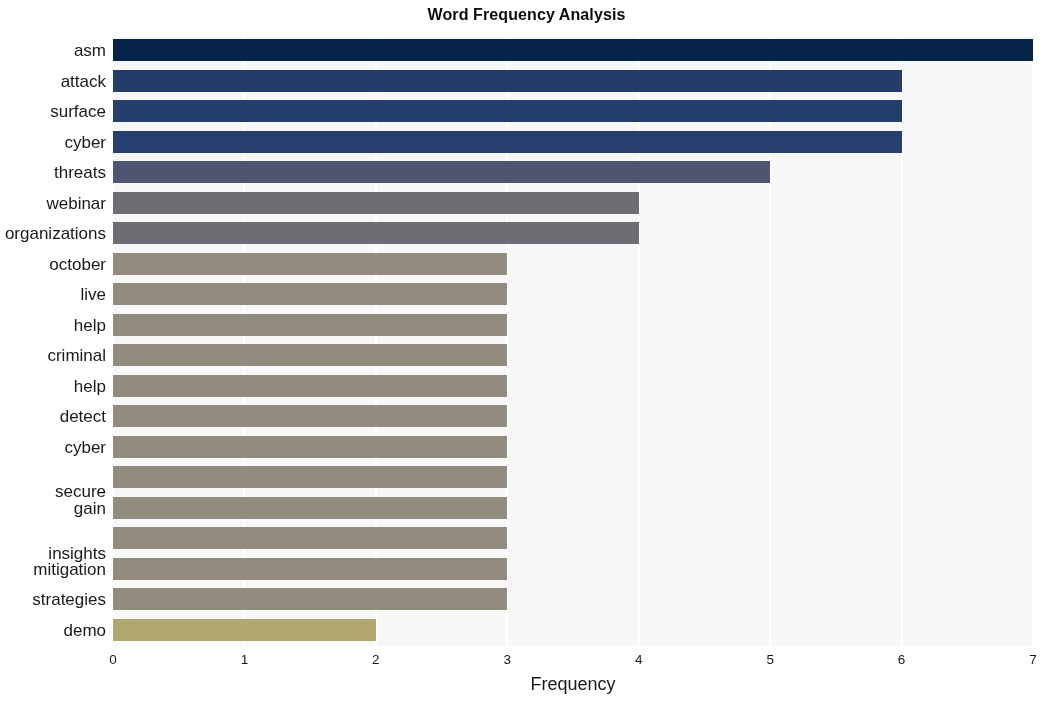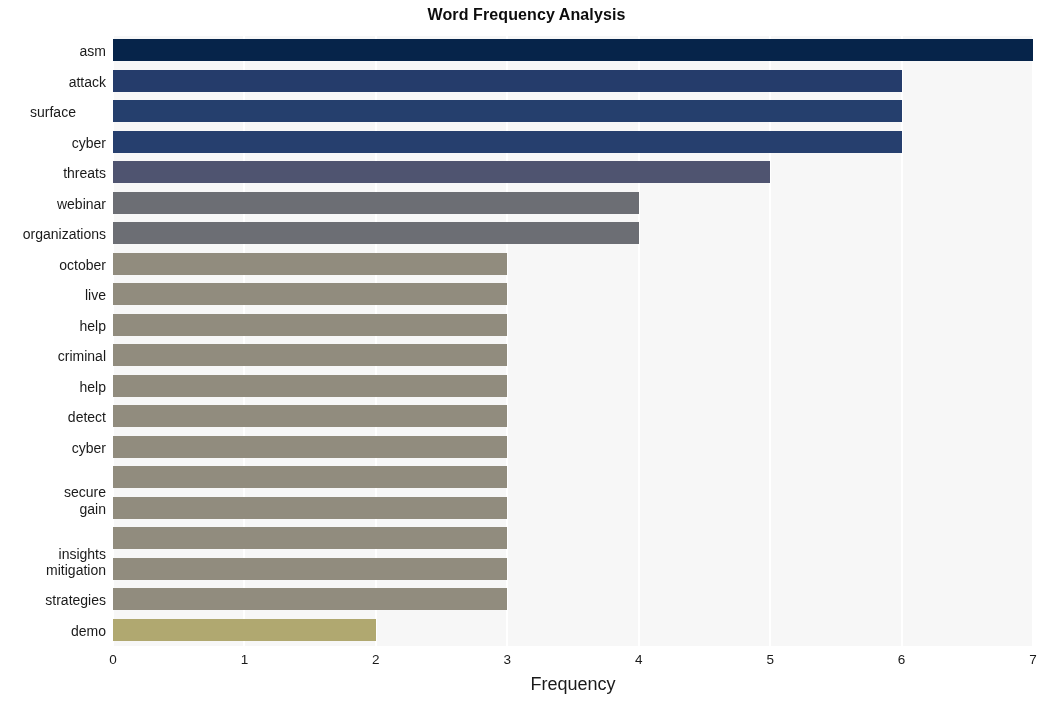--- a/index.html
+++ b/index.html
@@ -57,21 +57,21 @@
   #y-axis {
     position: absolute;
     left: 0; top: 36px;
     width: 106px; height: 610px;
   }
   .y-tick-label {
     position: absolute;
     right: 0;
     width: 106px;
     text-align: right;
-    font-size: 14px;
+    font-size: 17px;
     color: #1a1a1a;
     line-height: 14px;
     white-space: nowrap;
   }
   
   #x-axis {
     position: absolute;
     left: 113px; top: 646px;
     width: 920px; height: 30px;
   }
@@ -170,21 +170,21 @@
         </div>
         <div class="bar-slot" style="top: 579.5px; height: 30.5px;">
           <div class="bar" title="demo: 2" style="width: 262.857px; background: rgb(176, 168, 112);"></div>
         </div>
       </div>
   </div>
 
   <div id="y-axis">
       <div class="y-tick-label" style="top: 8.25px;">asm</div>
       <div class="y-tick-label" style="top: 38.75px;">attack</div>
-      <div class="y-tick-label" style="top: 69.25px; text-align: center;">surface</div>
+      <div class="y-tick-label" style="top: 69.25px;">surface</div>
       <div class="y-tick-label" style="top: 99.75px;">cyber</div>
       <div class="y-tick-label" style="top: 130.25px;">threats</div>
       <div class="y-tick-label" style="top: 160.75px;">webinar</div>
       <div class="y-tick-label" style="top: 191.25px;">organizations</div>
       <div class="y-tick-label" style="top: 221.75px;">october</div>
       <div class="y-tick-label" style="top: 252.25px;">live</div>
       <div class="y-tick-label" style="top: 282.75px;">help</div>
       <div class="y-tick-label" style="top: 313.25px;">criminal</div>
       <div class="y-tick-label" style="top: 343.75px; margin-left: 24px;">help</div>
       <div class="y-tick-label" style="top: 374.25px;">detect</div>

